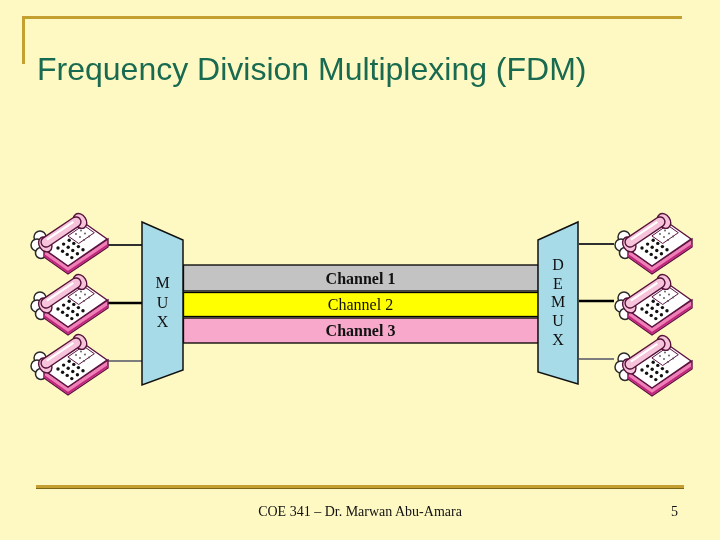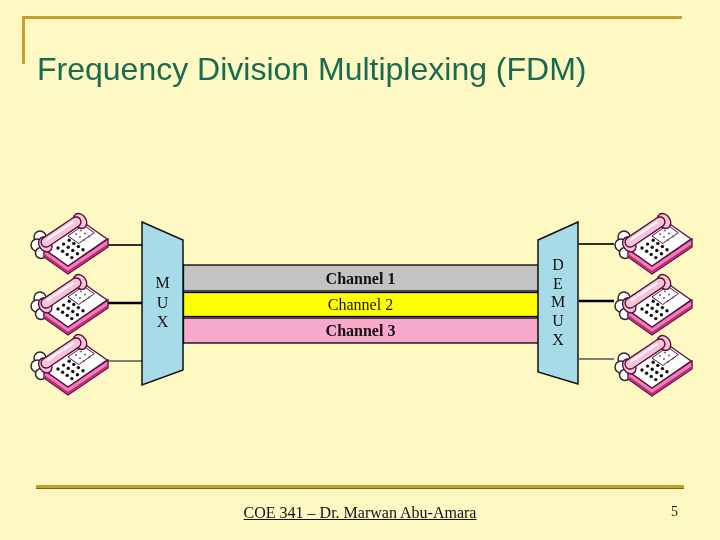--- a/index.html
+++ b/index.html
@@ -29,21 +29,21 @@
   .channel-label{font-size:16px;text-anchor:middle;font-weight:bold;}
   .channel-label.regular{font-weight:normal;}
   
   .footer-line{
     position:absolute;left:36px;top:485px;width:648px;height:3px;
     border-bottom:1px solid #7d6614;
   }
   .footer-text{
     position:absolute;left:0;top:504px;width:720px;
     text-align:center;font-family:"Liberation Serif","DejaVu Serif",serif;
-    font-size:16px;color:#111111;text-decoration:underline;
+    font-size:14px;color:#111111;
   }
   .page-number{
     position:absolute;right:42px;top:504px;
     font-family:"Liberation Serif","DejaVu Serif",serif;
     font-size:14px;color:#111111;
   }
 </style>
 </head>
 <body>
 

